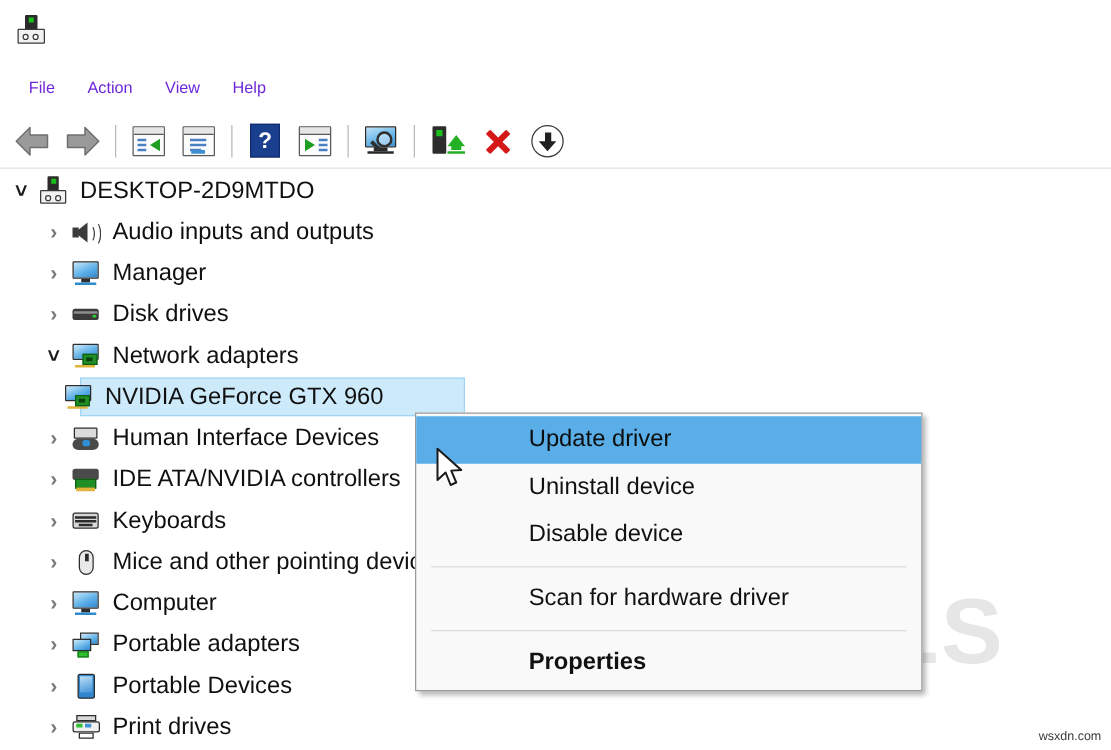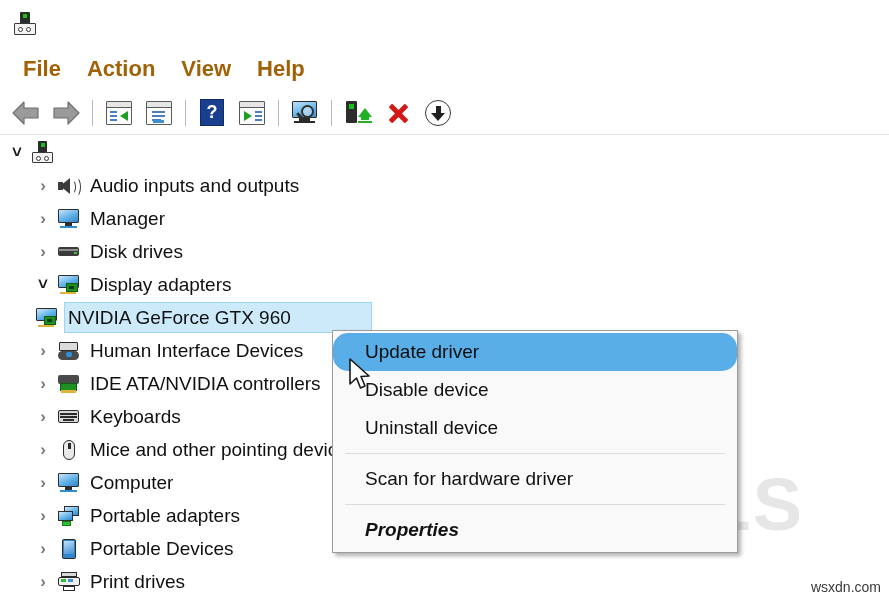--- a/index.html
+++ b/index.html
@@ -68,25 +68,24 @@
   #menubar {
     position: absolute;
     left: 0; top: 48px;
     width: 889px; height: 42px;
     display: flex; align-items: center;
     padding-left: 10px;
     box-sizing: border-box;
     background: #ffffff;
   }
   #menubar .menu-item {
-    font-size: 22px;
-    color: #a16207;
+    font-size: 13px;
+    color: #6d28d9;
     padding: 2px 13px;
     cursor: default;
-    font-weight: bold;
   }
 
   
   #toolbar {
     position: absolute;
     left: 0; top: 91px;
     width: 889px; height: 44px;
     display: flex; align-items: center;
     padding-left: 6px;
     box-sizing: border-box;
@@ -271,21 +270,21 @@
     border: 1px solid #9fd5f2;
     box-sizing: border-box;
     z-index: 0;
   }
   .tree-row.selected .ico-wrap,
   .tree-row.selected .label,
   .tree-row.selected .chev { position: relative; z-index: 1; }
 
   .ind0 { padding-left: 6px; }
   .ind1 { padding-left: 32px; }
-  .ind2 { padding-left: 32px; }
+  .ind2 { padding-left: 48px; }
 
   
   .ti { position: relative; width: 24px; height: 22px; }
 
   .ti.speaker .cone {
     position: absolute; left: 3px; top: 3px; width: 0; height: 0;
     border-top: 8px solid transparent; border-bottom: 8px solid transparent;
     border-right: 10px solid #3c3c3c;
   }
   .ti.speaker .box {
@@ -450,32 +449,31 @@
     background: #f9f9f9;
     border: 1px solid #9b9b9b;
     box-shadow: 3px 3px 4px rgba(0,0,0,0.30);
     box-sizing: border-box;
     padding: 2px 0 3px 0;
     z-index: 20;
   }
   #ctxmenu .mi {
     height: 38px;
     display: flex; align-items: center;
-    padding-left: 32px;
+    padding-left: 90px;
     font-size: 19px;
     color: #111111;
     cursor: default;
     box-sizing: border-box;
-    border-radius: 15px;
   }
   #ctxmenu .mi.highlight {
     background: #5aaee8;
     color: #0d0d0d;
   }
-  #ctxmenu .mi.bold { font-weight: 700; font-style: italic; }
+  #ctxmenu .mi.bold { font-weight: 700; }
   #ctxmenu .msep {
     height: 1px; background: #dcdcdc;
     margin: 6px 12px 6px 12px;
   }
 
   
   #cursor {
     position: absolute;
     left: 348px; top: 358px;
     width: 24px; height: 34px;
@@ -501,21 +499,21 @@
   }
   #appuals-wm .wm-mark {
     position: absolute;
     left: 8px; top: -8px;
     width: 58px; height: 64px;
     opacity: 0.85;
   }
   #wsxdn {
     position: absolute;
     right: 8px; bottom: 5px;
-    font-size: 14px;
+    font-size: 10px;
     color: #3a3a3a;
     z-index: 30;
   }
 </style>
 </head>
 <body>
 
 <div id="app">
 
   <div id="titlebar">
@@ -629,20 +627,21 @@
       <span class="chev open">˅</span>
       <span class="ico-wrap">
         <span class="dm-icon" style="width:24px;height:24px;">
           <span class="tower" style="left:7px;top:0;width:9px;height:12px;"></span>
           <span class="led" style="left:10px;top:2px;"></span>
           <span class="base" style="left:1px;top:11px;width:21px;height:11px;"></span>
           <span class="slot a" style="left:5px;top:15px;"></span>
           <span class="slot b" style="left:13px;top:15px;"></span>
         </span>
       </span>
+      <span class="label">DESKTOP-2D9MTDO</span>
     </div>
 
     <div class="tree-row ind1">
       <span class="chev">›</span>
       <span class="ico-wrap">
         <span class="ti speaker">
           <span class="box"></span>
             <span class="cone"></span>
           <span class="w1"></span>
             <span class="w2"></span>
@@ -678,21 +677,21 @@
     <div class="tree-row ind1">
       <span class="chev open">˅</span>
       <span class="ico-wrap">
         <span class="ti display">
           <span class="scr"></span>
             <span class="bse"></span>
           <span class="chip"></span>
             <span class="chipdot"></span>
         </span>
       </span>
-      <span class="label">Display adapters</span>
+      <span class="label">Network adapters</span>
     </div>
 
     <div class="tree-row ind2 selected">
       <span class="hl" style="left:64px;width:308px;"></span>
       <span class="ico-wrap">
         <span class="ti display">
           <span class="scr"></span>
             <span class="bse"></span>
           <span class="chip"></span>
             <span class="chipdot"></span>
@@ -810,22 +809,22 @@
       <path d="M29 8 C17 8 9 18 9 30 C9 44 19 56 29 60 C39 56 49 44 49 30 C49 18 41 8 29 8 Z" fill="#eceee8" stroke="#e2e6dc" stroke-width="1.5"></path>
       <circle cx="22" cy="26" r="4" fill="#dfe6d6"></circle>
       <circle cx="36" cy="26" r="4" fill="#dfe6d6"></circle>
       <path d="M20 40 C24 46 34 46 38 40" fill="none" stroke="#dfe6d6" stroke-width="3"></path>
     </svg>
     <span class="wm-text">PPUALS</span>
   </div>
 
   <div id="ctxmenu">
     <div class="mi highlight">Update driver</div>
+    <div class="mi">Uninstall device</div>
     <div class="mi">Disable device</div>
-    <div class="mi">Uninstall device</div>
     <div class="msep"></div>
     <div class="mi">Scan for hardware driver</div>
     <div class="msep"></div>
     <div class="mi bold">Properties</div>
   </div>
 
   <svg id="cursor" viewBox="0 0 24 34">
     <path d="M2 1 L2 26 L8.5 20 L12.5 30 L17 28 L13 18.5 L21 18 Z" fill="#ffffff" stroke="#1a1a1a" stroke-width="1.6" stroke-linejoin="round"></path>
   </svg>
 

